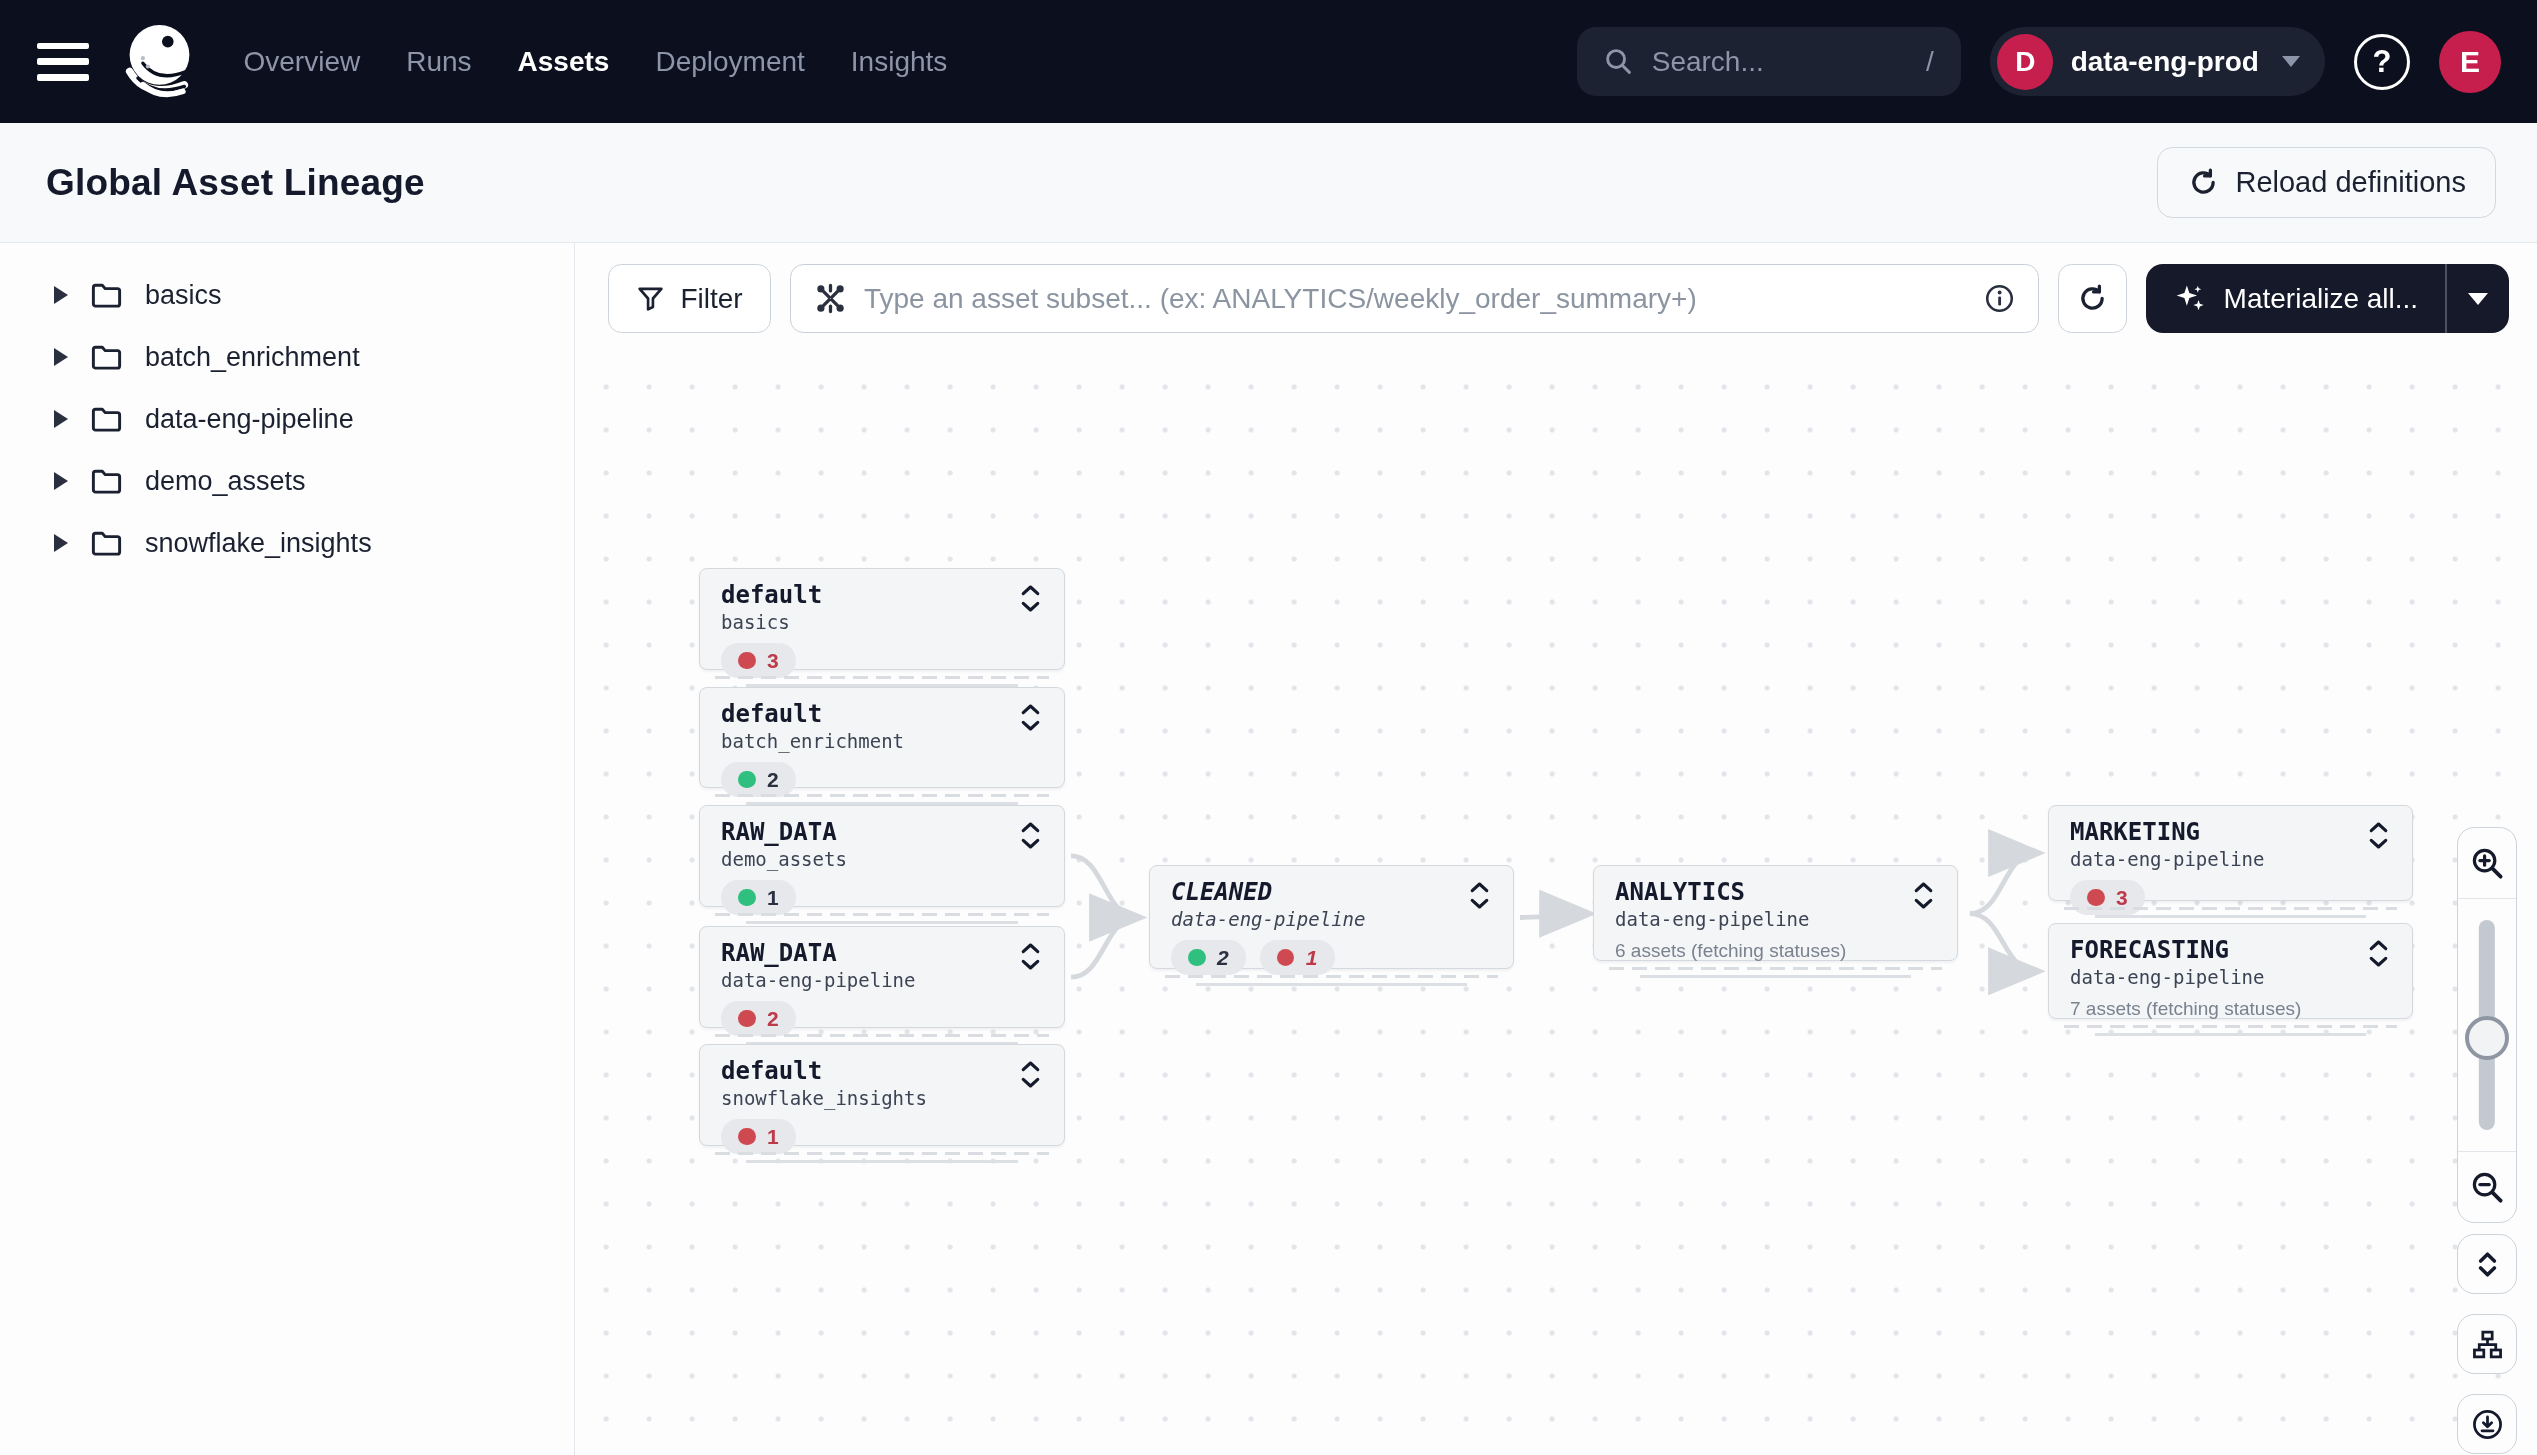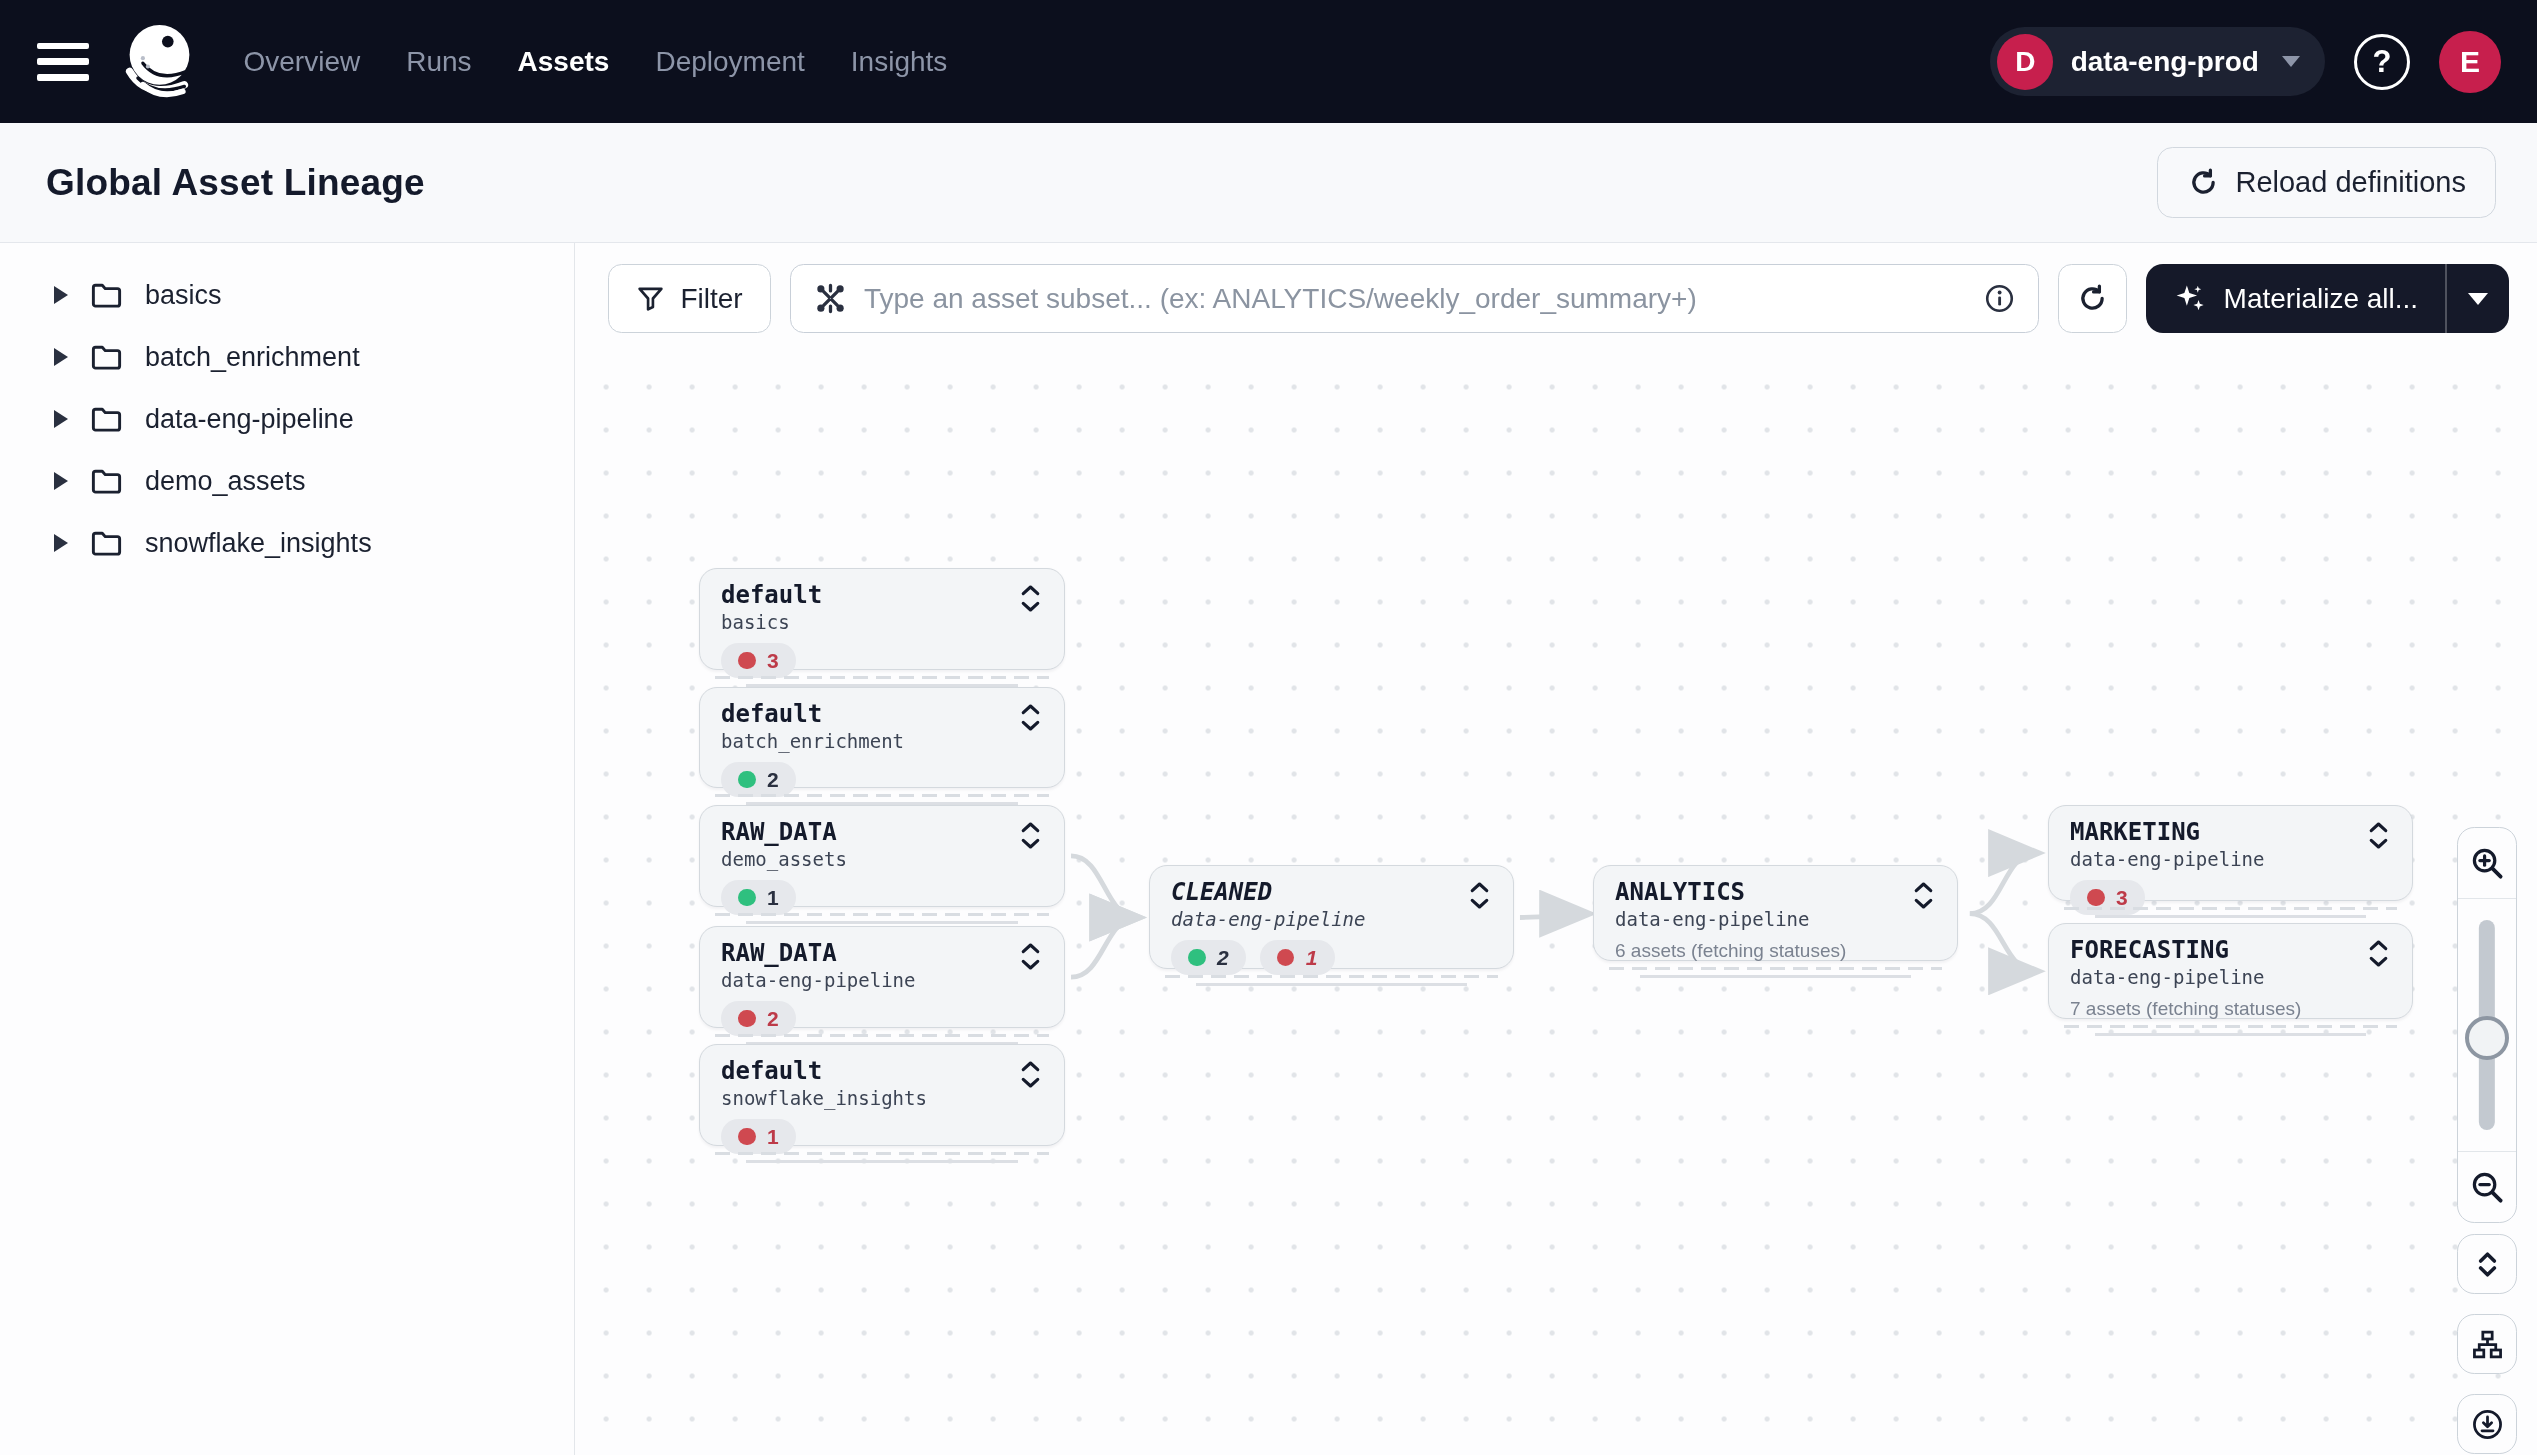--- a/index.html
+++ b/index.html
@@ -51,21 +51,21 @@
   .mat-caret { width:62px; display:flex; align-items:center; justify-content:center; }
   .caret-down { width:0; height:0; border-left:10.6px solid transparent; border-right:10.6px solid transparent; border-top:12.5px solid #fff; }
 
   
   .canvas { flex:1; position:relative; overflow:hidden;
     background-image: radial-gradient(circle, #e1e4e8 2.3px, rgba(0,0,0,0) 2.8px);
     background-size: 43px 43px; background-position: 9.6px 11.5px; }
   .edges { position:absolute; inset:0; width:100%; height:100%; }
 
   .gnode { position:absolute; }
-  .gcard { position:relative; background:#f3f5f7; border:1.9px solid #d4d9de; border-radius:18px; padding:11.5px 21px; height:100%; box-shadow:0 1.9px 2.9px rgba(20,26,43,.05); }
+  .gcard { position:relative; background:#f3f5f7; border:1.9px solid #d4d9de; border-radius:8px; padding:11.5px 21px; height:100%; box-shadow:0 1.9px 2.9px rgba(20,26,43,.05); }
   .stackline1 { position:absolute; left:15.4px; right:15.4px; bottom:-9.6px; height:2.9px;
     background:repeating-linear-gradient(90deg,#d9dde2 0 15.4px, transparent 15.4px 23px); }
   .stackline2 { position:absolute; left:46px; right:46px; bottom:-18px; height:2.9px; background:#dcdfe4; }
   .ghead { display:flex; align-items:flex-start; justify-content:space-between; }
   .gtitle { font-family:"DejaVu Sans Mono", monospace; font-weight:bold; font-size:24px; color:#141a2b; line-height:29px; }
   .gsub { font-family:"DejaVu Sans Mono", monospace; font-size:19px; color:#3c4454; line-height:23px; margin-top:1px; }
   .gbadges { display:flex; gap:13.5px; margin-top:9.6px; }
   .gbadge { height:35px; border-radius:17.3px; background:#e6e8ec; display:flex; align-items:center; gap:11.5px; padding:0 17.3px; font-size:21px; font-weight:bold; }
   .gdot { width:17.3px; height:17.3px; border-radius:50%; }
   .gbadge.red .gdot { background:#cf4950; } .gbadge.red { color:#bd3a48; }
@@ -105,20 +105,28 @@
       <circle cx="36" cy="56" r="2.5" fill="#b9bec9"></circle>
     </svg>
     <div class="nav-links">
         <span class="nav-link">Overview</span>
         <span class="nav-link">Runs</span>
         <span class="nav-link active">Assets</span>
         <span class="nav-link">Deployment</span>
         <span class="nav-link">Insights</span>
       </div>
     <div class="nav-spacer"></div>
+    <div class="searchpill">
+      <svg width="29" height="29" viewBox="0 0 24 24">
+          <circle cx="10" cy="10" r="7" stroke="#8d95a8" stroke-width="2.4" fill="none"></circle>
+          <line x1="15.5" y1="15.5" x2="21" y2="21" stroke="#8d95a8" stroke-width="2.4" stroke-linecap="round"></line>
+        </svg>
+      <span>Search...</span>
+      <span class="slash">/</span>
+    </div>
     <div class="wspill">
       <span class="wsbadge">D</span>
       <span>data-eng-prod</span>
       <span class="ws-chev"></span>
     </div>
     <div class="helpbtn">
         <span>?</span>
       </div>
     <div class="avatar">
         <span>E</span>

